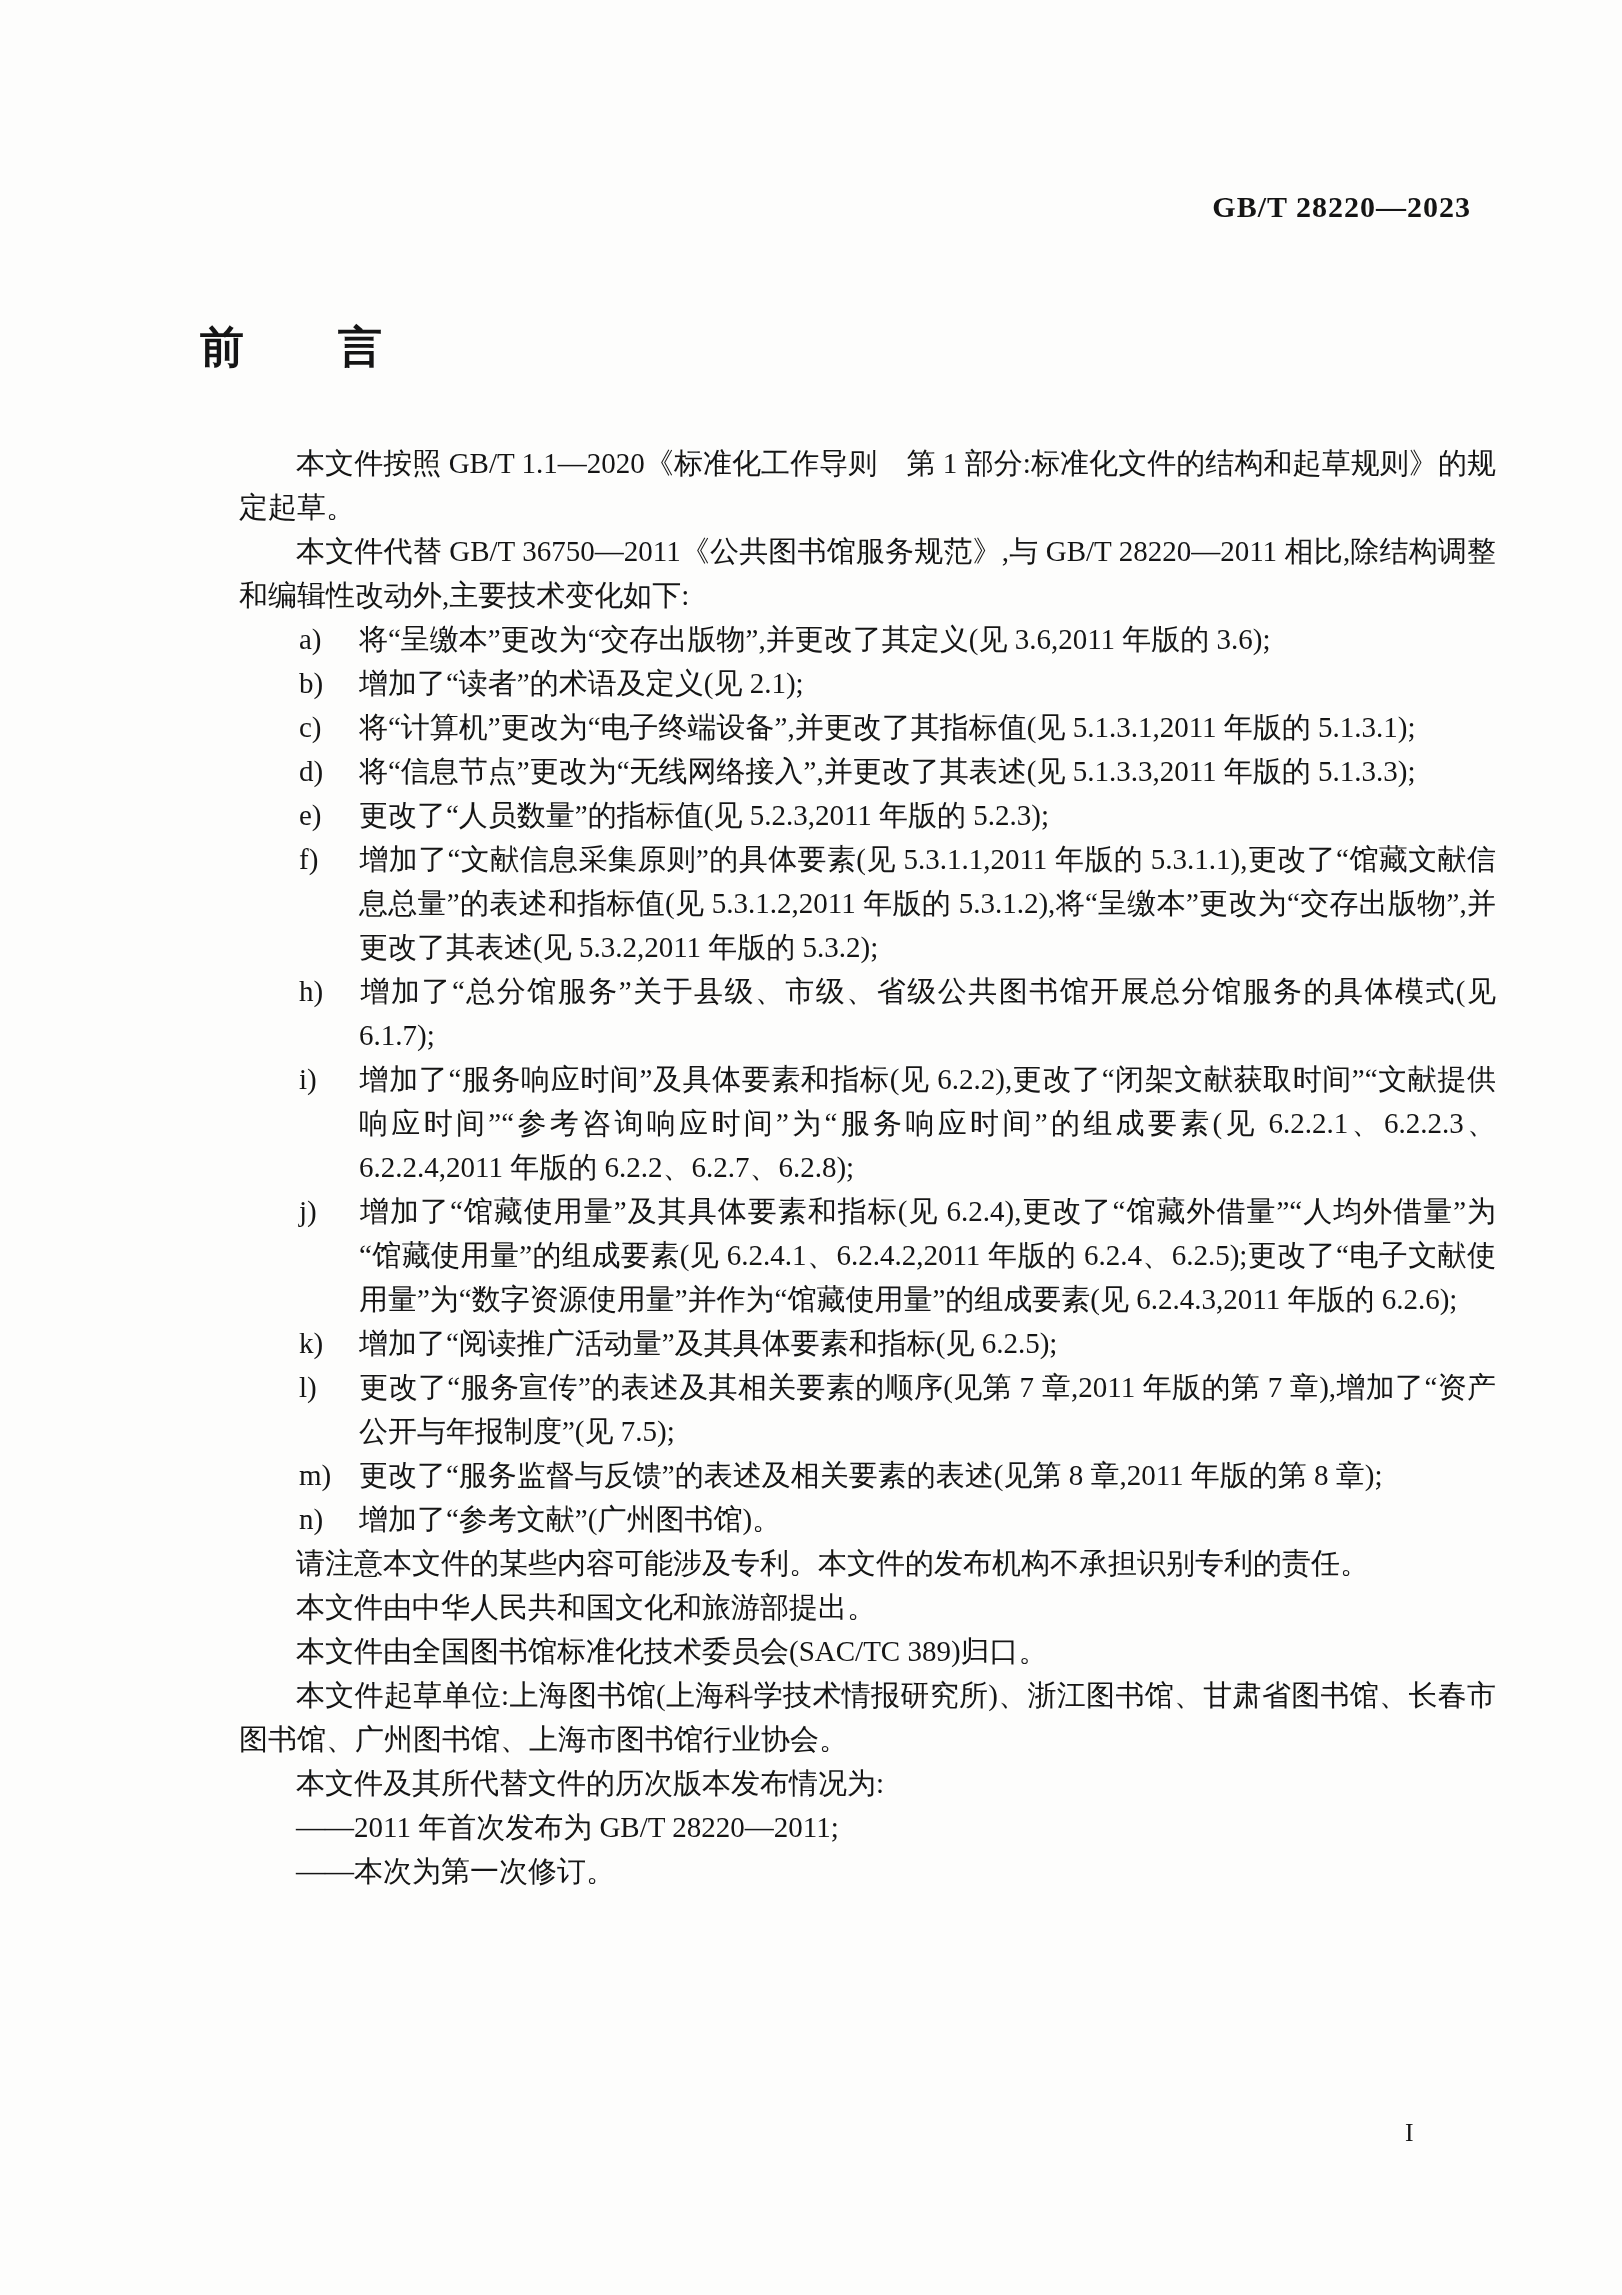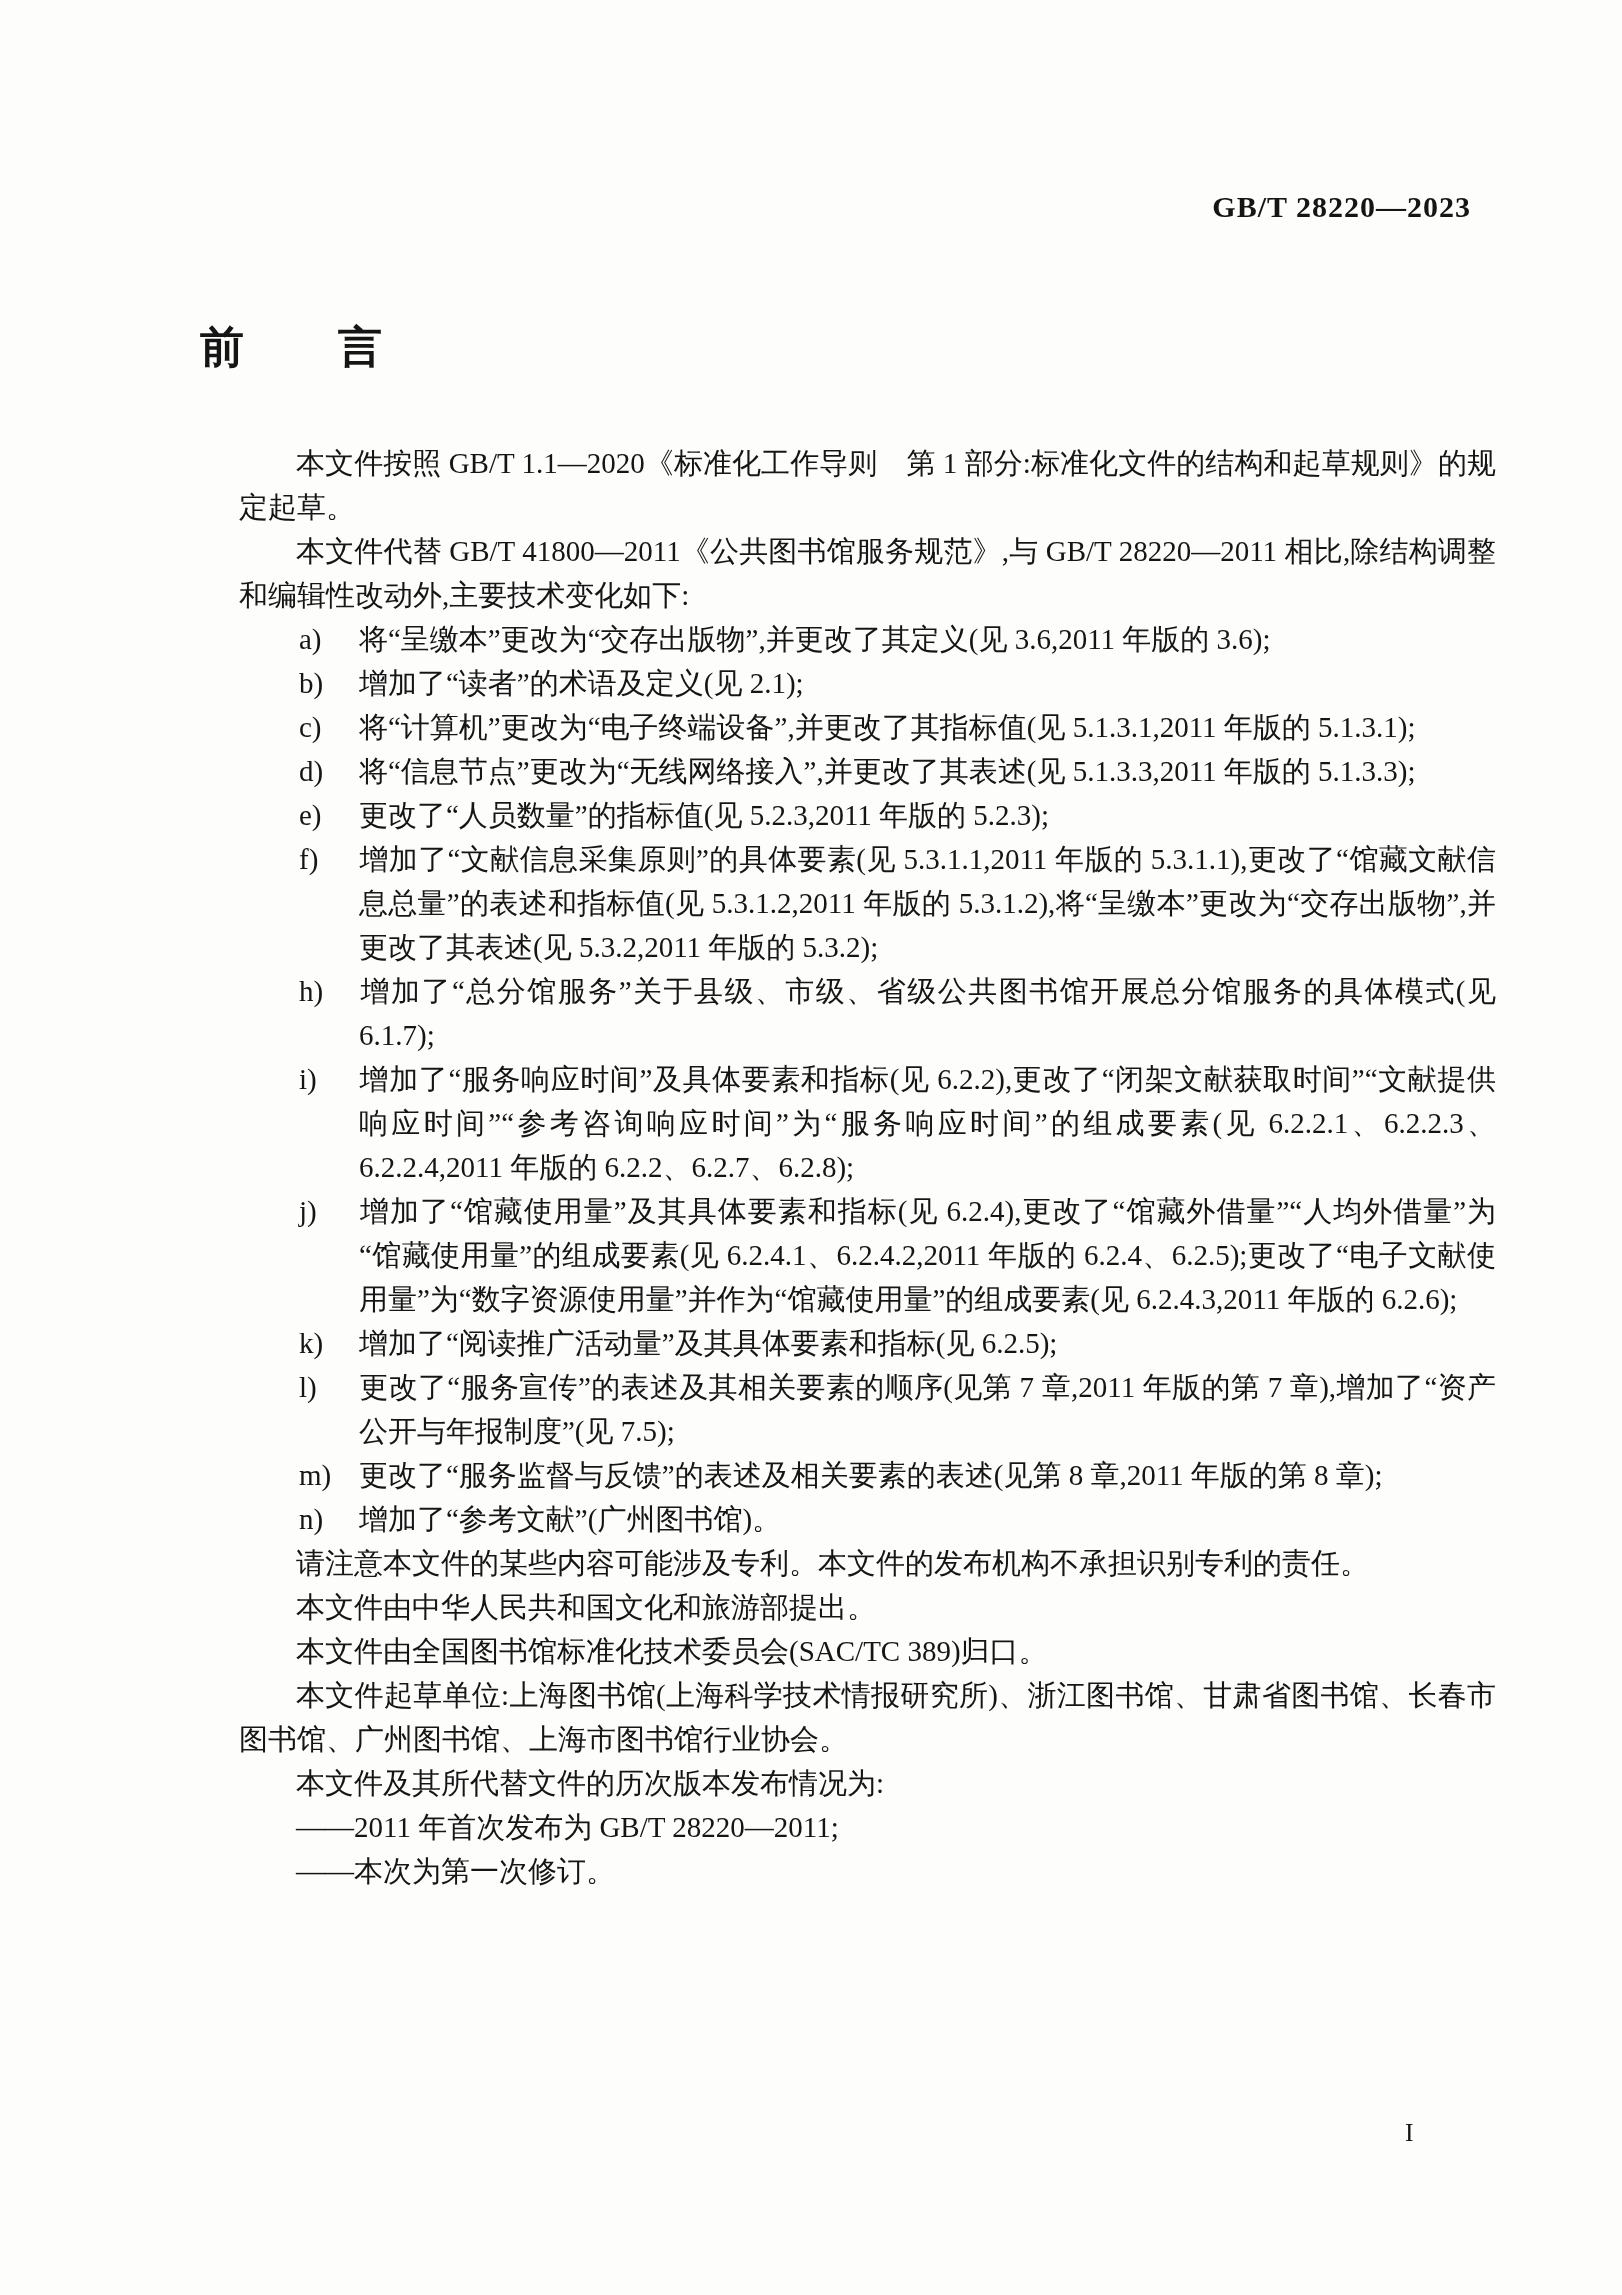--- a/index.html
+++ b/index.html
@@ -79,21 +79,21 @@
 
 <div class="page">
 
   <div class="doc-number">GB/T 28220—2023</div>
 
   <div class="doc-title">前　　言</div>
 
   <div class="body-text">
 
     <p class="para">本文件按照 GB/T 1.1—2020《标准化工作导则　第 1 部分:标准化文件的结构和起草规则》的规定起草。</p>
-    <p class="para">本文件代替 GB/T 41800—2011《公共图书馆服务规范》,与 GB/T 28220—2011 相比,除结构调整和编辑性改动外,主要技术变化如下:</p>
+    <p class="para">本文件代替 GB/T 36750—2011《公共图书馆服务规范》,与 GB/T 28220—2011 相比,除结构调整和编辑性改动外,主要技术变化如下:</p>
 
     <div class="change-item">
       <span class="change-label">a)</span><span>将“呈缴本”更改为“交存出版物”,并更改了其定义(见 3.6,2011 年版的 3.6);</span>
     </div>
     <div class="change-item">
       <span class="change-label">b)</span><span>增加了“读者”的术语及定义(见 2.1);</span>
     </div>
     <div class="change-item">
       <span class="change-label">c)</span><span>将“计算机”更改为“电子终端设备”,并更改了其指标值(见 5.1.3.1,2011 年版的 5.1.3.1);</span>
     </div>

